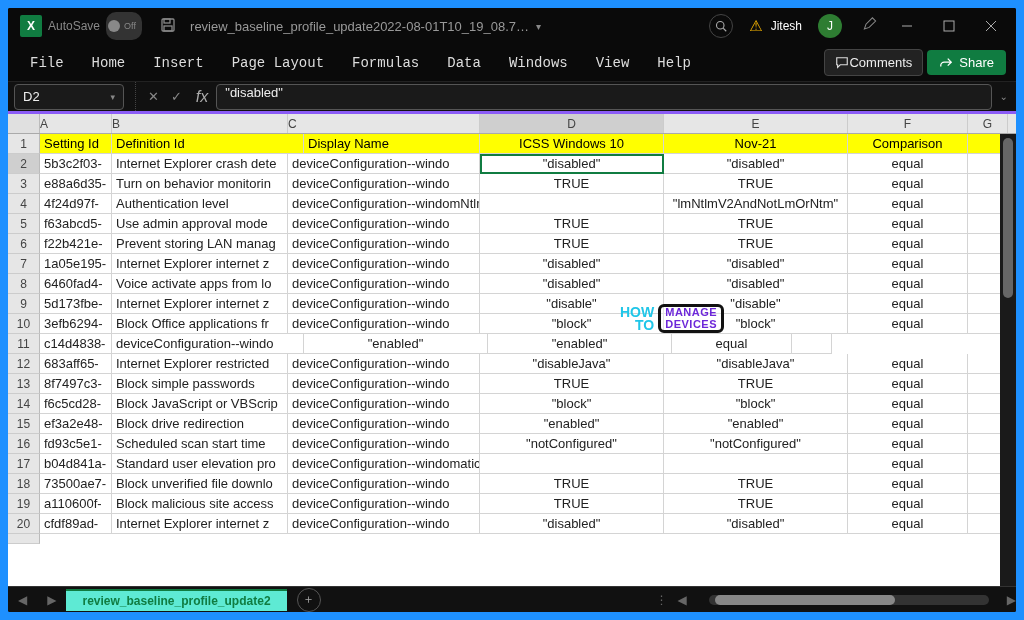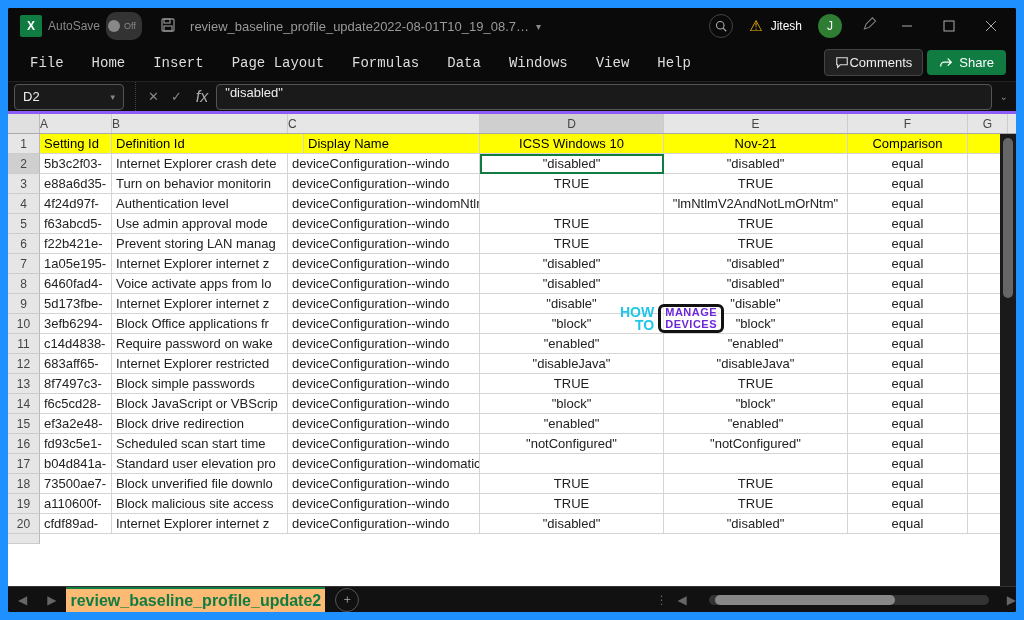--- a/index.html
+++ b/index.html
@@ -202,24 +202,24 @@
     height: 26px;
     background: #111;
     display: flex;
     align-items: center;
     color: #aaa;
     font-size: 12px;
     border-top: 1px solid #333;
   }
   .st-nav { padding: 0 10px; color: #666; }
   .sheet-tab {
-    background: #fdba74;
+    background: #5eead4;
     color: #107c41;
-    padding: 3px 4px;
-    font-size: 16px;
+    padding: 3px 16px;
+    font-size: 12px;
     border-top: 2px solid #107c41;
     font-weight: 600;
   }
   .add-sheet {
     width: 24px; height: 24px; border: 1px solid #555; border-radius: 50%;
     display: flex; align-items: center; justify-content: center; color: #aaa; margin-left: 10px;
   }
   .st-spacer { flex: 1; }
   .hscroll {
     width: 280px; height: 10px; background: #333; border-radius: 5px; margin: 0 18px;
@@ -461,21 +461,20 @@
           <div class="cell c-B">Block Office applications fr</div>
           <div class="cell c-C">deviceConfiguration--windo</div>
           <div class="cell c-D">"block"</div>
           <div class="cell c-E">"block"</div>
           <div class="cell c-F">equal</div>
           <div class="cell c-G"></div>
         </div>
         <div class="row">
           <div class="row-h">11</div>
           <div class="cell c-A">c14d4838-</div>
-          <div class="cell c-B">Require password on wake</div>
           <div class="cell c-C">deviceConfiguration--windo</div>
           <div class="cell c-D">"enabled"</div>
           <div class="cell c-E">"enabled"</div>
           <div class="cell c-F">equal</div>
           <div class="cell c-G"></div>
         </div>
         <div class="row">
           <div class="row-h">12</div>
           <div class="cell c-A">683aff65-</div>
           <div class="cell c-B">Internet Explorer restricted</div>

